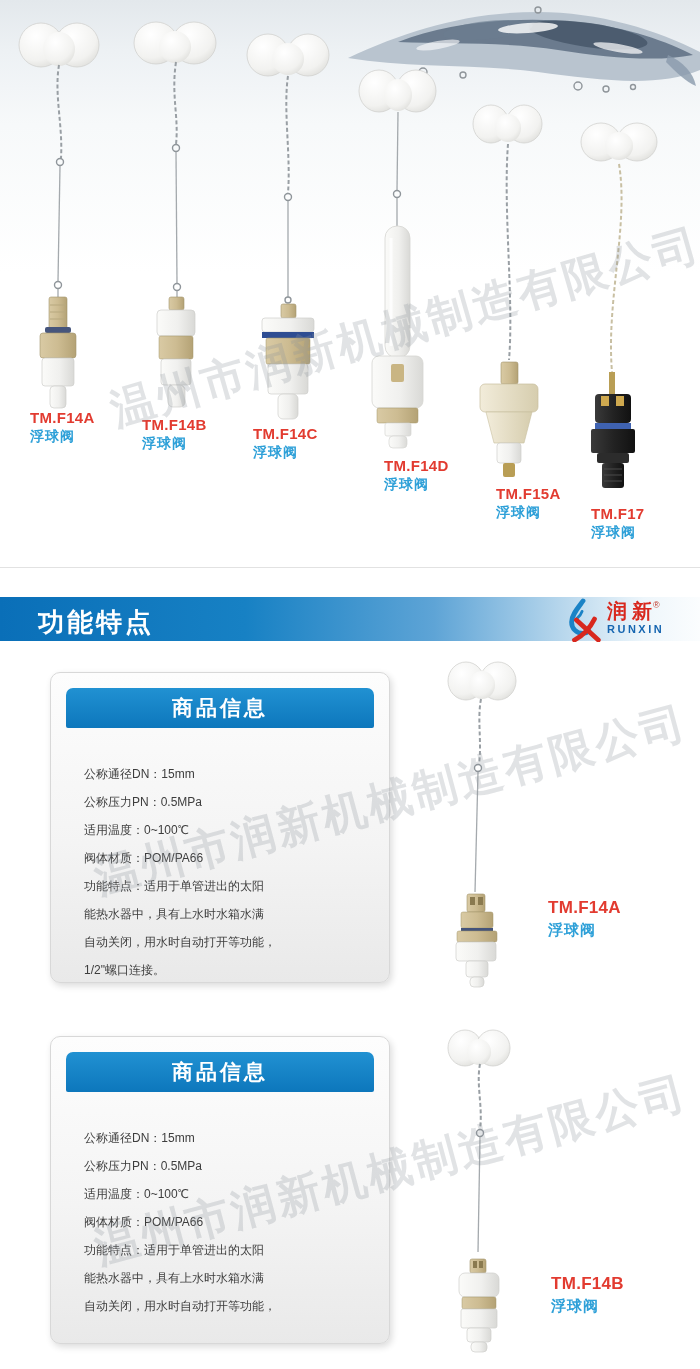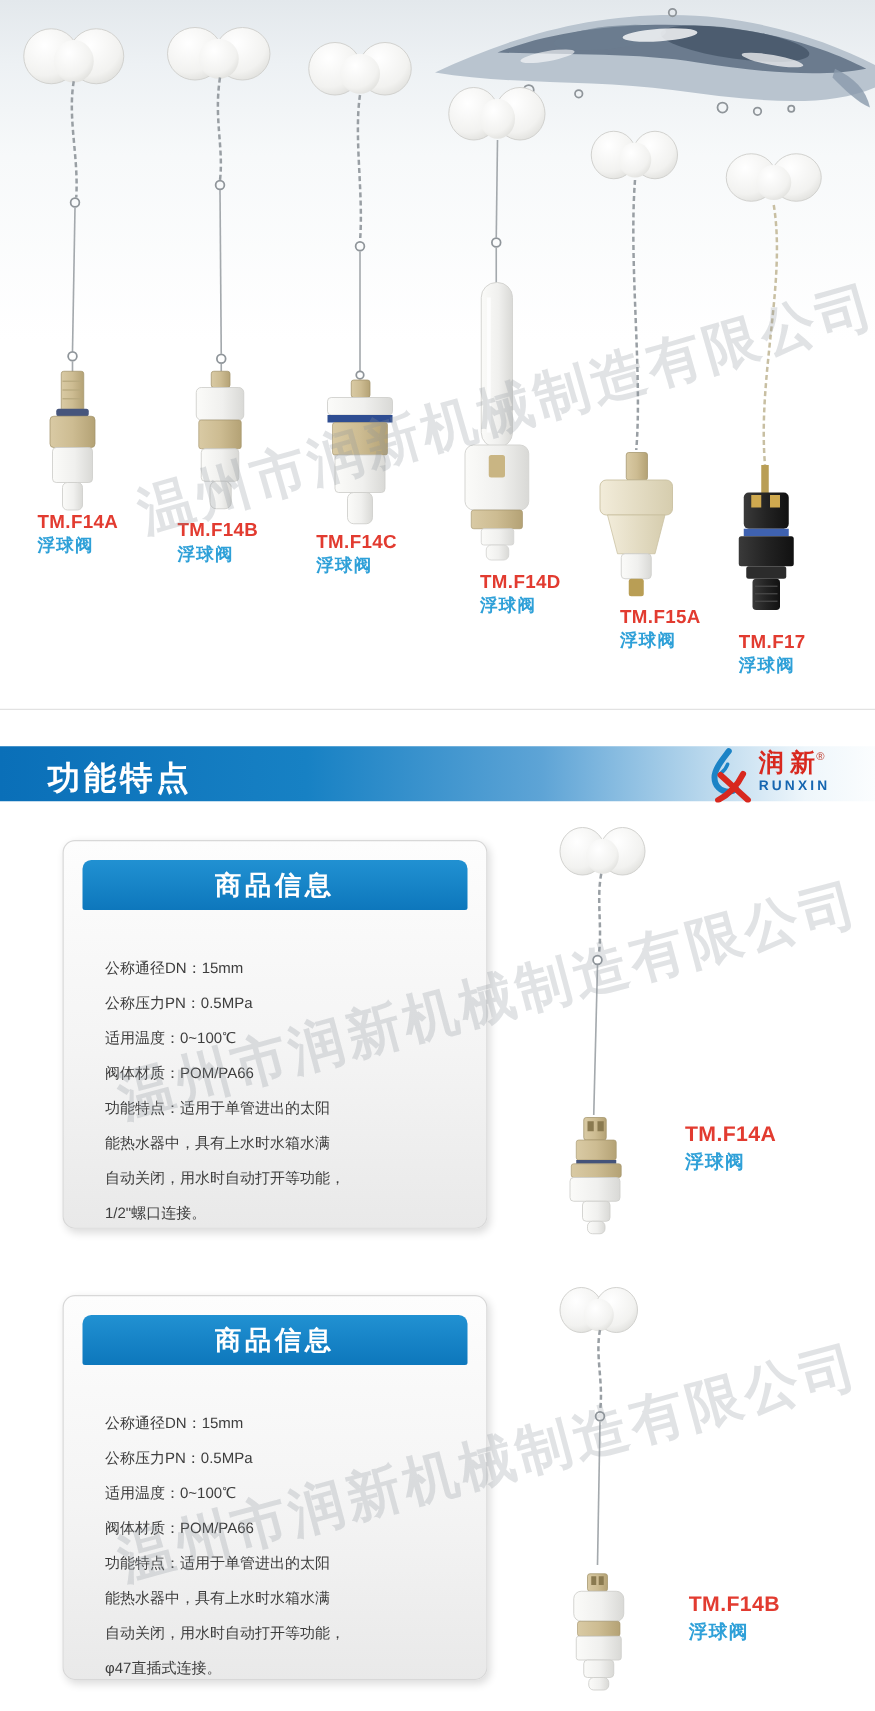--- a/index.html
+++ b/index.html
@@ -304,21 +304,20 @@
       <span class="card-title">商品信息</span>
     </div>
     <div class="card-body">
       <div class="card-line">公称通径DN：15mm</div>
       <div class="card-line">公称压力PN：0.5MPa</div>
       <div class="card-line">适用温度：0~100℃</div>
       <div class="card-line">阀体材质：POM/PA66</div>
       <div class="card-line">功能特点：适用于单管进出的太阳</div>
       <div class="card-line">能热水器中，具有上水时水箱水满</div>
       <div class="card-line">自动关闭，用水时自动打开等功能，</div>
-      <div class="card-line">φ47直插式连接。</div>
     </div>
   </div>
   <div class="clabel" style="left:551px;top:1275px">
     <div class="clabel-model">TM.F14B</div>
     <div class="clabel-type">浮球阀</div>
   </div>
 
   <div class="watermark wm-top">温州市润新机械制造有限公司</div>
   <div class="watermark wm-mid">温州市润新机械制造有限公司</div>
   <div class="watermark wm-bot">温州市润新机械制造有限公司</div>

